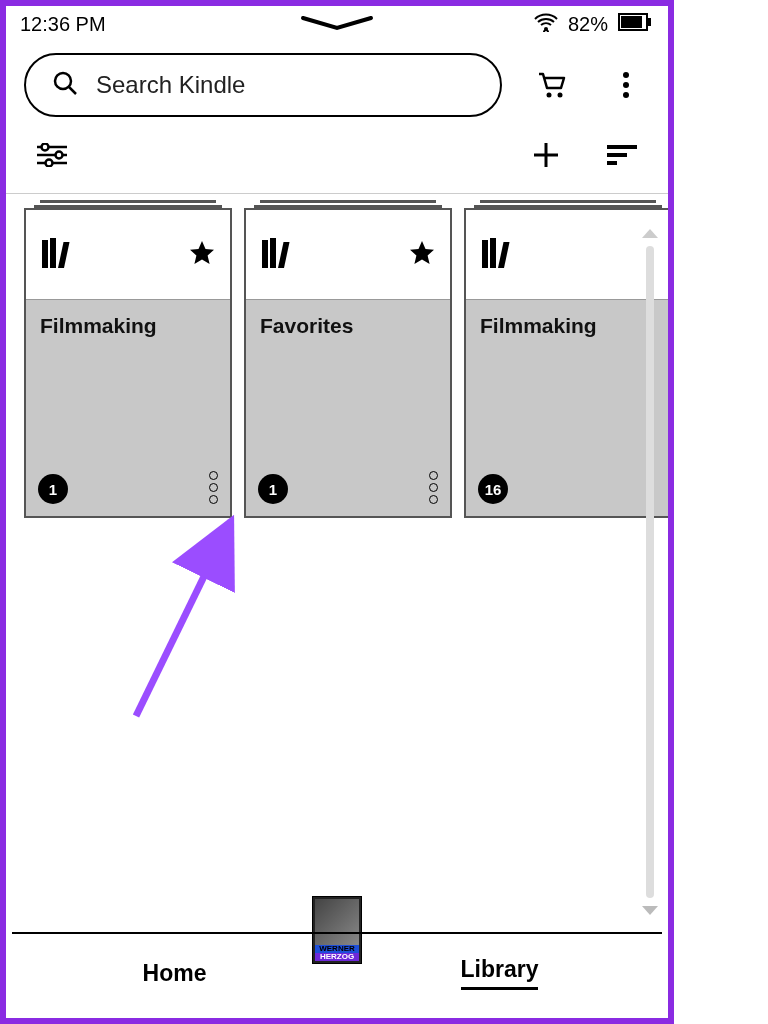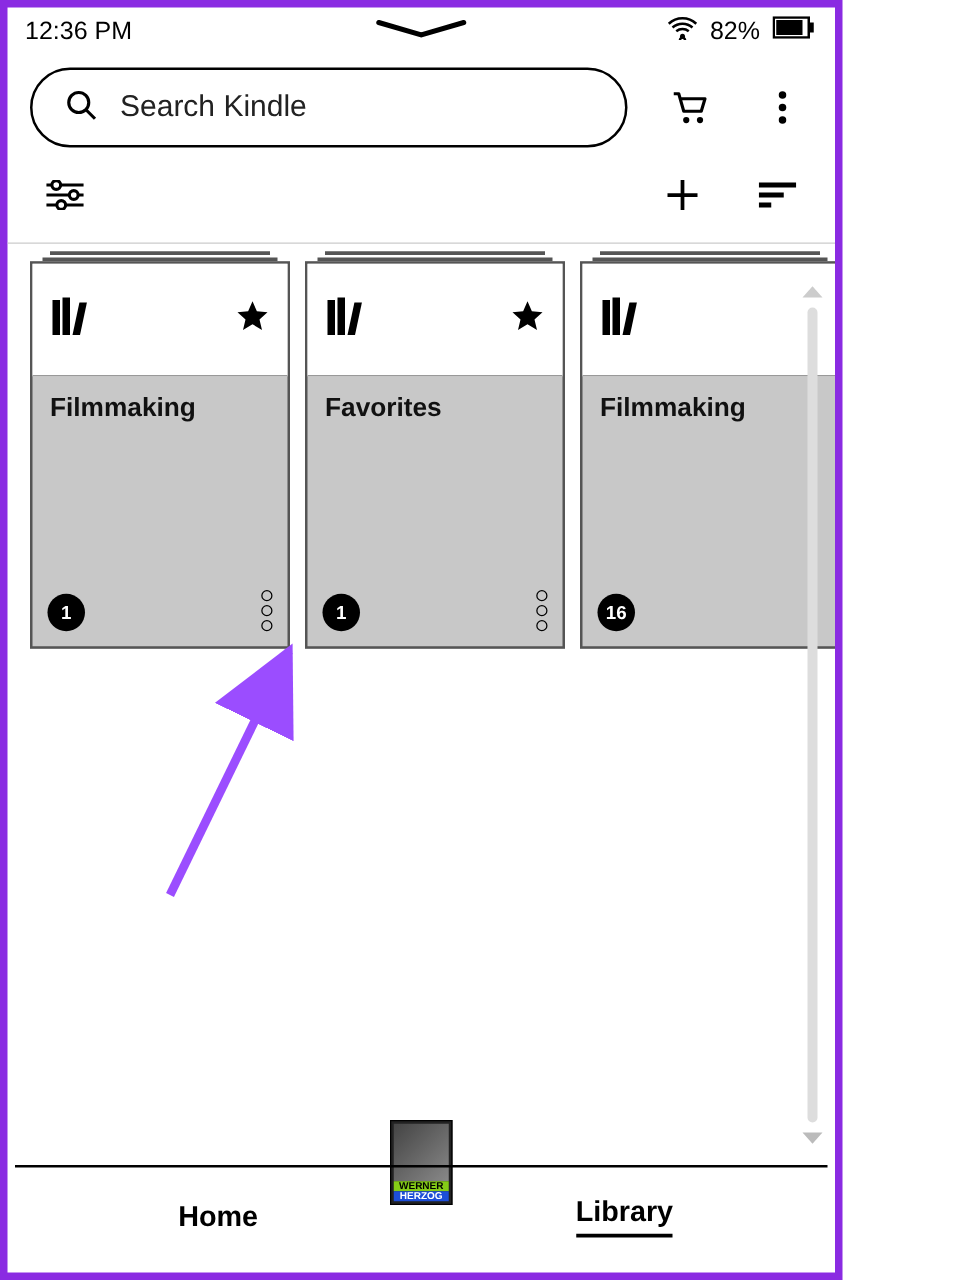--- a/index.html
+++ b/index.html
@@ -40,22 +40,22 @@
   .count-badge { position: absolute; bottom: 12px; left: 12px; min-width: 30px; height: 30px; border-radius: 50%; background: #000; color: #fff; display: flex; align-items: center; justify-content: center; font-size: 15px; font-weight: 700; padding: 0 6px; }
   .dots-menu { position: absolute; bottom: 12px; right: 12px; display: flex; flex-direction: column; gap: 3px; }
   .dots-menu .dot { width: 9px; height: 9px; border: 1.5px solid #000; border-radius: 50%; background: transparent; }
 
   
   .bottom-nav { position: absolute; bottom: 6px; left: 6px; right: 6px; height: 80px; display: flex; border-top: 2px solid #000; }
   .nav-item { flex: 1; display: flex; align-items: center; justify-content: center; font-size: 23px; font-weight: 600; }
   .nav-item.active span { border-bottom: 3px solid #000; padding-bottom: 4px; font-weight: 700; }
   .now-reading { position: absolute; bottom: 54px; left: 50%; transform: translateX(-50%); width: 50px; height: 68px; background: #222; color:#fff; font-size:7px; text-align:center; display:flex; flex-direction:column; justify-content:flex-end; padding:2px; border:1px solid #000; }
   .now-reading .thumb-top { flex:1; background: linear-gradient(135deg,#444,#888); }
-  .now-reading .thumb-text1 { font-weight:700; font-size:8px; line-height:1; background:#84cc16; color:#000; }
-  .now-reading .thumb-text2 { font-weight:700; font-size:8px; line-height:1; background:#1d4ed8; color:#fff; }
+  .now-reading .thumb-text1 { font-weight:700; font-size:8px; line-height:1; background:#1d4ed8; color:#000; }
+  .now-reading .thumb-text2 { font-weight:700; font-size:8px; line-height:1; background:#6d28d9; color:#fff; }
 
   
   .arrow { position: absolute; pointer-events: none; }
 </style>
 </head>
 <body>
 
 <div class="frame">
 
   <div class="handle">

